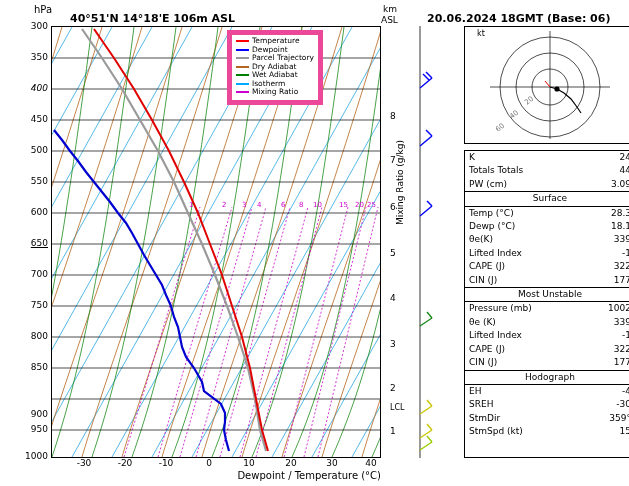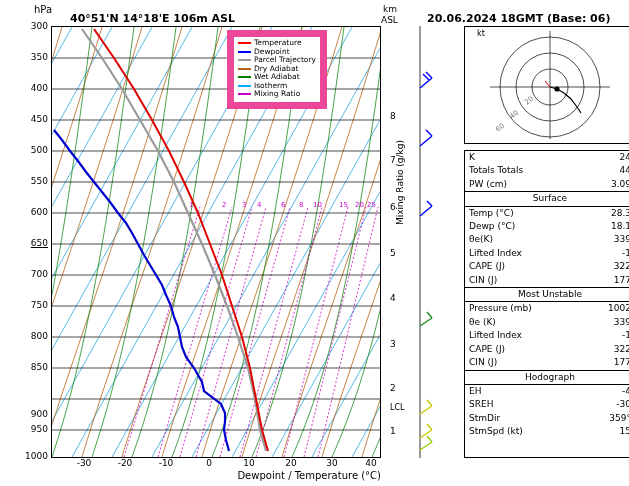--- a/index.html
+++ b/index.html
@@ -48,21 +48,21 @@
     position:absolute; left:383px; top:225px;
     font-size:9px;
     transform: rotate(-90deg);
     transform-origin: left top;
     white-space:nowrap;
   }
 
   
   .legend {
     position:absolute; left:175px; top:3px;
-    background:#fff; border:7px solid #ec4899;
+    background:#fff; border:5px solid #ec4899;
     padding:2px 4px 3px 4px;
     font-size:7.5px; line-height:8.5px;
   }
   .legend .row { display:flex; align-items:center; height:8.5px; }
   .legend .swatch { width:13px; height:2px; margin-right:3px; }
 
   
   .hodo {
     position:absolute; left:452px; top:26px; width:172px; height:118px;
     border:1px solid #000; background:#fff;
@@ -91,21 +91,21 @@
 
   <div class="hpa-label">hPa</div>
   <div class="station-label">40°51'N 14°18'E 106m ASL</div>
   <div class="km-label">km</div>
   <div class="asl-label">ASL</div>
   <div class="date-label">20.06.2024 18GMT (Base: 06)</div>
 
   <div class="ylabels">
     <div style="top:-5px;">300</div>
     <div style="top:26px;">350</div>
-    <div style="top:57px;">400</div>
+    <div style="top:57px;font-style:italic;">400</div>
     <div style="top:88px;">450</div>
     <div style="top:119px;">500</div>
     <div style="top:150px;">550</div>
     <div style="top:181px;">600</div>
     <div style="top:212px;text-decoration:underline;">650</div>
     <div style="top:243px;">700</div>
     <div style="top:274px;">750</div>
     <div style="top:305px;">800</div>
     <div style="top:336px;">850</div>
     <div style="top:367px;margin-top:16px;">900</div>

